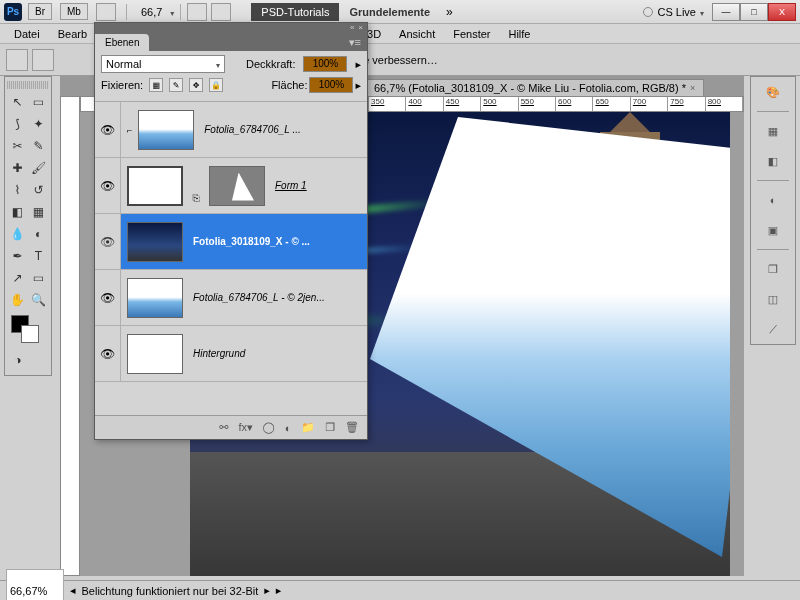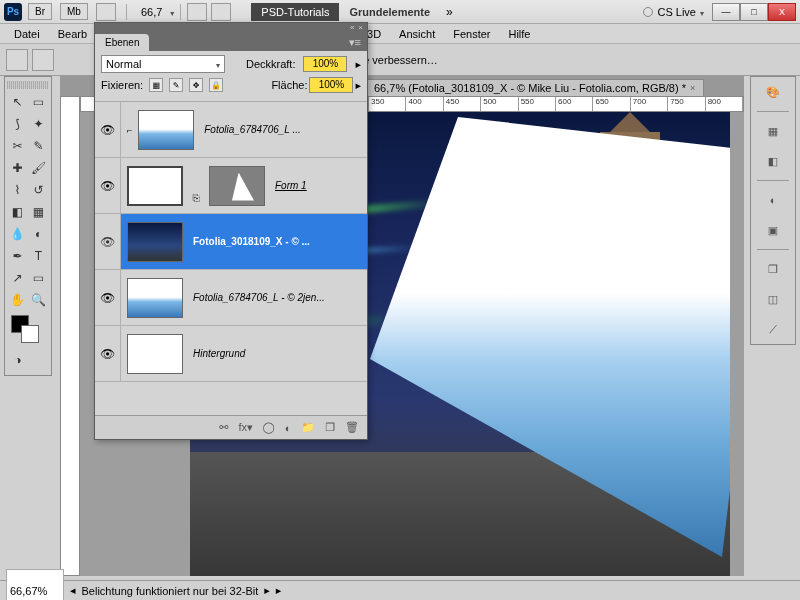--- a/index.html
+++ b/index.html
@@ -29,21 +29,21 @@
 .optbar { height: 32px; background: #d1d1d1; border-bottom: 1px solid #9a9a9a; display: flex; align-items: center; padding: 0 6px; gap: 4px; }
 .optbar .toolslot { width: 22px; height: 22px; background: #d8d8d8; border: 1px solid #999; }
 .optbar .label { margin-left: 12px; }
 
 
 .doctab-row { position: absolute; top: 76px; left: 60px; right: 56px; height: 20px; background: #989898; display: flex; align-items: flex-end; }
 .doctab { background: #c5c5c5; border: 1px solid #888; border-bottom: none; padding: 2px 8px; font-size: 10px; display: flex; align-items: center; gap: 4px; }
 .doctab .x { font-size: 9px; color: #666; }
 
 
-.ruler-h { position: absolute; top: 96px; left: 80px; right: 56px; height: 16px; background: #fff; border: 1px solid #888; display: flex; }
+.ruler-h { position: absolute; top: 96px; left: 80px; right: 56px; height: 16px; background: #fff; border: 1px solid #888; display: flex; text-decoration: underline; }
 .ruler-h .tick { flex: 1; border-right: 1px solid #999; font-size: 8px; padding-left: 2px; color: #333; position: relative; }
 .ruler-v { position: absolute; top: 96px; left: 60px; width: 20px; bottom: 24px; background: #fff; border: 1px solid #888; }
 
 
 .canvas-wrap { position: absolute; top: 112px; left: 80px; right: 56px; bottom: 24px; background: #9e9e9e; overflow: hidden; }
 .canvas { position: absolute; top: 0; left: 110px; width: 540px; height: 480px; background: linear-gradient(180deg, #0a1840 0%, #1a2860 30%, #2a3870 60%, #3a3a3a 90%); overflow: hidden; }
 .canvas .road { position: absolute; bottom: 0; left: 0; right: 0; height: 140px; background: linear-gradient(180deg, #555 0%, #333 100%); }
 .canvas .lightstreak1 { position: absolute; top: 100px; left: -50px; width: 300px; height: 8px; background: linear-gradient(90deg, transparent, #5f5, transparent); transform: rotate(-5deg); filter: blur(2px); }
 .canvas .lightstreak2 { position: absolute; top: 140px; left: -50px; width: 280px; height: 6px; background: linear-gradient(90deg, transparent, #5cf, transparent); transform: rotate(-3deg); filter: blur(2px); }
 .canvas .lightstreak3 { position: absolute; top: 200px; left: -50px; width: 260px; height: 10px; background: linear-gradient(90deg, transparent, #2a5, transparent); transform: rotate(2deg); filter: blur(3px); }
@@ -73,21 +73,21 @@
 
 
 .layers-panel { position: absolute; top: 22px; left: 94px; width: 274px; height: 418px; background: #d4d4d4; border: 1px solid #5a5a5a; box-shadow: 2px 2px 6px rgba(0,0,0,.3); display: flex; flex-direction: column; }
 .layers-panel .grip { height: 8px; background: #6a6a6a; display: flex; justify-content: flex-end; align-items: center; padding-right: 4px; gap: 4px; }
 .layers-panel .grip span { color: #ccc; font-size: 8px; cursor: pointer; }
 .layers-panel .tabs { height: 20px; background: #6a6a6a; display: flex; align-items: flex-end; }
 .layers-panel .tab { background: #d4d4d4; padding: 3px 10px; font-size: 10px; border-top-right-radius: 4px; }
 .layers-panel .controls { padding: 4px 6px; border-bottom: 1px solid #aaa; }
 .layers-panel .ctrl-row { display: flex; align-items: center; justify-content: space-between; margin-bottom: 4px; }
 .layers-panel .blend { width: 124px; height: 18px; background: #fff; border: 1px solid #888; padding: 1px 4px; font-size: 10px; display: flex; justify-content: space-between; align-items: center; }
-.layers-panel .pct-field { width: 44px; height: 16px; background: #fde047; border: 1px solid #888; text-align: center; font-size: 10px; line-height: 14px; }
+.layers-panel .pct-field { width: 44px; height: 16px; background: #a16207; border: 1px solid #888; text-align: center; font-size: 10px; line-height: 14px; }
 .layers-panel .locks { display: flex; gap: 6px; align-items: center; font-size: 10px; }
 .layers-panel .locks .ic { width: 14px; height: 14px; border: 1px solid #999; background: #e8e8e8; font-size: 8px; display: flex; align-items: center; justify-content: center; }
 .layers-panel .list { flex: 1; overflow: auto; background: #d4d4d4; }
 .layers-panel .layer { display: flex; align-items: center; height: 56px; border-bottom: 1px solid #b0b0b0; }
 .layers-panel .layer.sel { background: #2f7de1; color: #fff; }
 .layers-panel .layer .eye { width: 26px; text-align: center; font-size: 12px; border-right: 1px solid #b0b0b0; height: 100%; display: flex; align-items: center; justify-content: center; }
 .layers-panel .layer .thumbwrap { display: flex; align-items: center; gap: 6px; padding: 0 6px; }
 .layers-panel .layer .thumb { width: 56px; height: 40px; background: #fff; border: 1px solid #666; }
 .layers-panel .layer .thumb.mask { background: #808080; position: relative; }
 .layers-panel .layer .thumb.shape::after { content: ""; position: absolute; inset: 6px 10px 4px 22px; background: #fff; clip-path: polygon(30% 0, 100% 100%, 0 100%); }

